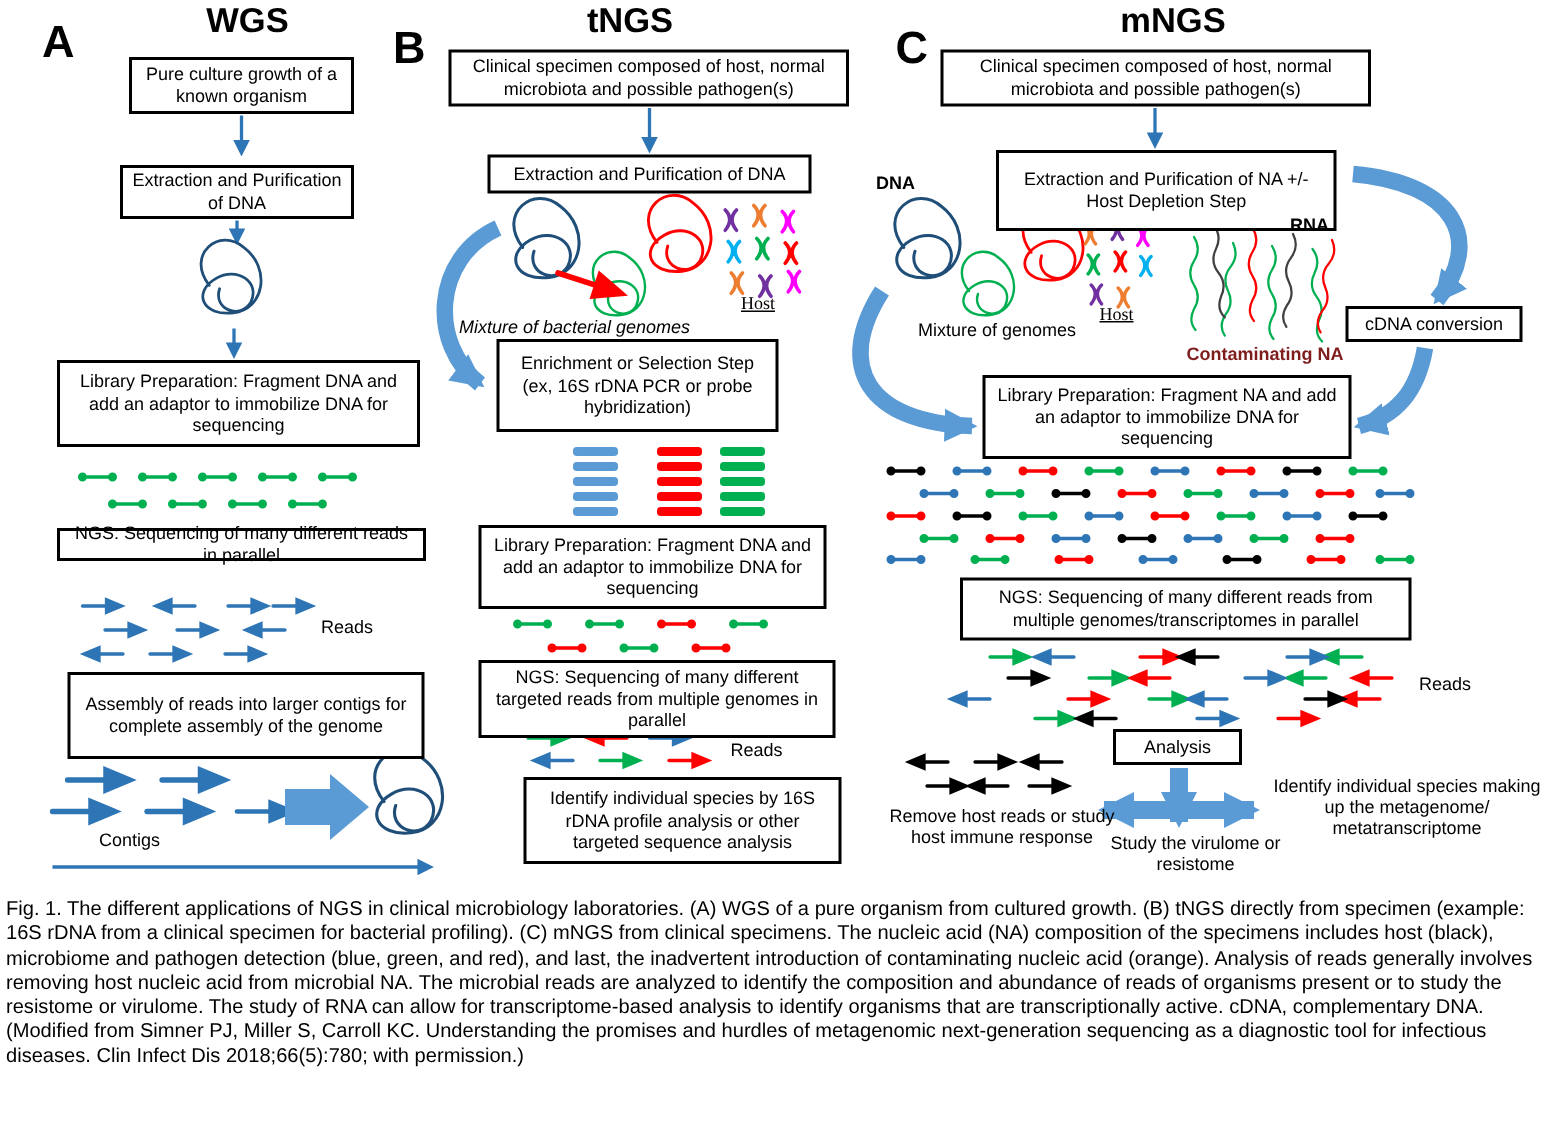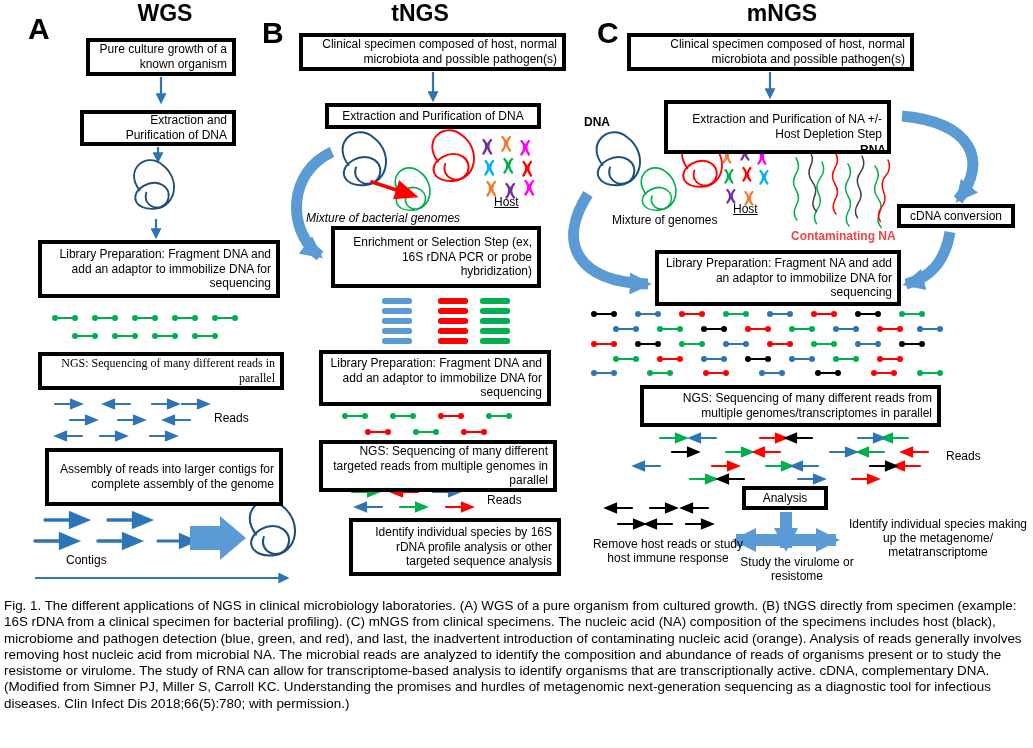--- a/index.html
+++ b/index.html
@@ -1,26 +1,26 @@
 <!DOCTYPE html>
 <html><head>
 <meta charset="utf-8">
 <style>
   html,body{margin:0;padding:0;background:#fff;}
   .figure{position:relative;width:1033px;height:748px;background:#fff;
           font-family:"Liberation Sans",sans-serif;color:#000;overflow:hidden;}
   .art{position:absolute;left:0;top:0;z-index:0;}
-  .box{position:absolute;z-index:2;border:4px solid #000000;background:#fff;
-       display:flex;align-items:center;justify-content:center;text-align:right;
+  .box{position:absolute;z-index:2;border:2px solid #000000;background:#fff;
+       display:flex;align-items:center;justify-content:center;text-align:center;
        font-size:12px;line-height:1.22;padding:2px 5px;box-sizing:border-box;}
   .lbl{position:absolute;z-index:2;font-size:12px;line-height:1.15;}
   .title{position:absolute;z-index:2;font-size:23px;font-weight:bold;text-align:center;}
   .letter{position:absolute;z-index:2;font-size:30px;font-weight:bold;}
-  .underline{text-decoration:underline;}
-  .orange{color:#ef4444;font-weight:bold;font-size:12px;}
+  .underline{text-decoration:underline;font-family:Liberation Serif, serif;}
+  .orange{color:#7f1d1d;font-weight:bold;font-size:12px;}
   .center{text-align:center;}
   .caption{position:absolute;z-index:2;left:4px;top:598px;width:1025px;
            font-size:13.4px;line-height:16.3px;text-align:left;}
 </style>
 </head>
 <body>
 
 <div class="figure">
 
   <svg class="art" width="1033" height="596" viewBox="0 0 1033 596">
@@ -352,32 +352,32 @@
       <line x1="786" y1="512" x2="786" y2="548" marker-end="url(#m-big)"></line>
       <line x1="736" y1="540" x2="836" y2="540" marker-start="url(#m-big)" marker-end="url(#m-big)"></line>
     </g>
   </svg>
 
   <div class="title" style="left:100px;top:0;width:130px;">WGS</div>
   <div class="letter" style="left:28px;top:12px;">A</div>
   <div class="box" style="left:86px;top:38px;width:150px;height:38px;">Pure culture growth of a known organism</div>
   <div class="box" style="left:80px;top:110px;width:156px;height:36px;">Extraction and Purification of DNA</div>
   <div class="box" style="left:38px;top:240px;width:242px;height:58px;">Library Preparation: Fragment DNA and add an adaptor to immobilize DNA for sequencing</div>
-  <div class="box" style="left:38px;top:352px;width:246px;height:38px;font-family:Liberation Serif, serif;">NGS: Sequencing of many different reads in parallel</div>
+  <div class="box" style="left:38px;top:352px;width:246px;height:22px;">NGS: Sequencing of many different reads in parallel</div>
   <div class="lbl" style="left:214px;top:412px;">Reads</div>
   <div class="box" style="left:45px;top:448px;width:238px;height:58px;">Assembly of reads into larger contigs for complete assembly of the genome</div>
   <div class="lbl" style="left:66px;top:554px;">Contigs</div>
 
   <div class="title" style="left:355px;top:0;width:130px;">tNGS</div>
   <div class="letter" style="left:262px;top:16px;">B</div>
   <div class="box" style="left:299px;top:33px;width:267px;height:38px;">Clinical specimen composed of host, normal microbiota and possible pathogen(s)</div>
   <div class="box" style="left:325px;top:103px;width:216px;height:26px;">Extraction and Purification of DNA</div>
   <div class="lbl" style="left:306px;top:212px;width:175px;font-style:italic;">Mixture of bacterial genomes</div>
   <div class="lbl underline" style="left:494px;top:196px;">Host</div>
-  <div class="box" style="left:331px;top:226px;width:210px;height:62px;">Enrichment or Selection Step (ex, 16S rDNA PCR or probe hybridization)</div>
+  <div class="box" style="left:331px;top:226px;width:188px;height:62px;">Enrichment or Selection Step (ex, 16S rDNA PCR or probe hybridization)</div>
   <div class="box" style="left:319px;top:350px;width:232px;height:56px;">Library Preparation: Fragment DNA and add an adaptor to immobilize DNA for sequencing</div>
   <div class="box" style="left:319px;top:440px;width:238px;height:52px;">NGS: Sequencing of many different targeted reads from multiple genomes in parallel</div>
   <div class="lbl" style="left:487px;top:494px;">Reads</div>
   <div class="box" style="left:349px;top:518px;width:212px;height:58px;">Identify individual species by 16S rDNA profile analysis or other targeted sequence analysis</div>
 
   <div class="title" style="left:712px;top:0;width:140px;">mNGS</div>
   <div class="letter" style="left:597px;top:16px;">C</div>
   <div class="box" style="left:627px;top:33px;width:287px;height:38px;">Clinical specimen composed of host, normal microbiota and possible pathogen(s)</div>
   <div class="box" style="left:664px;top:100px;width:227px;height:54px;">Extraction and Purification of NA +/- Host Depletion Step</div>
   <div class="lbl" style="left:584px;top:116px;font-weight:bold;">DNA</div>

